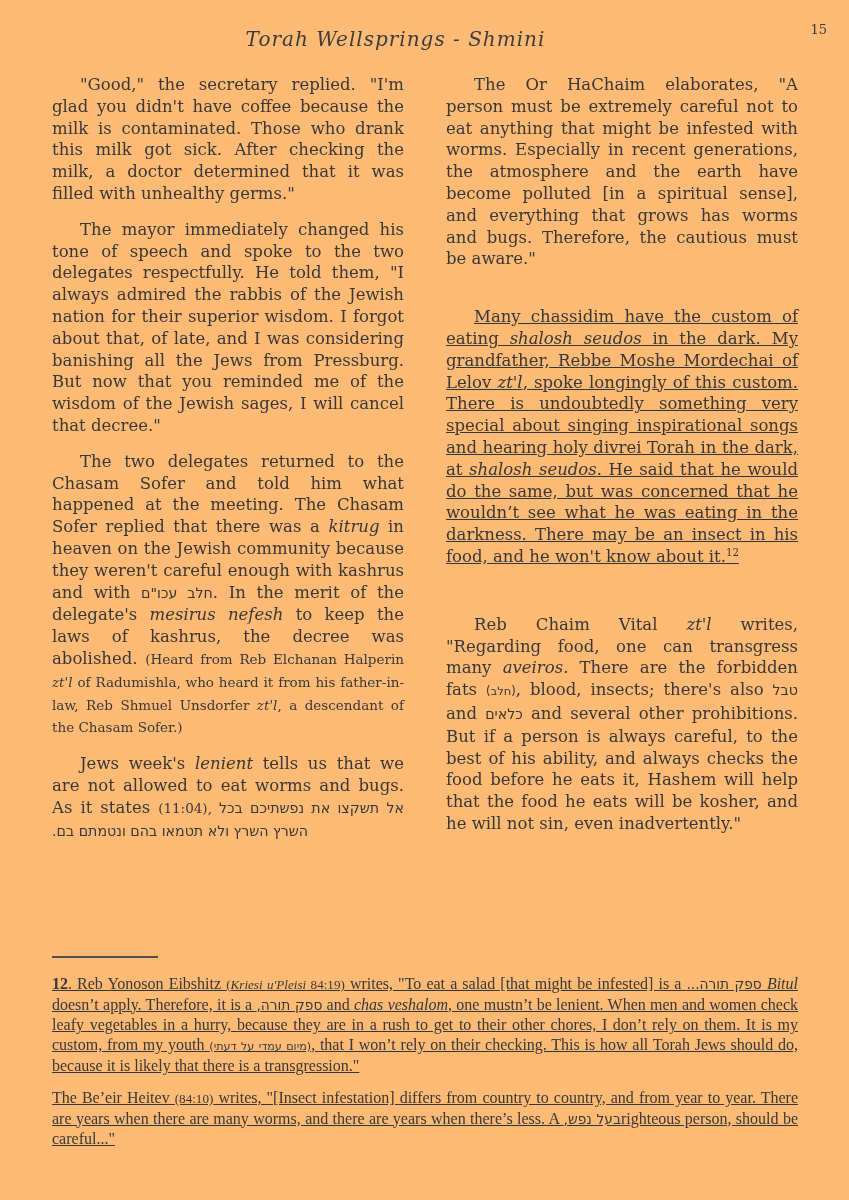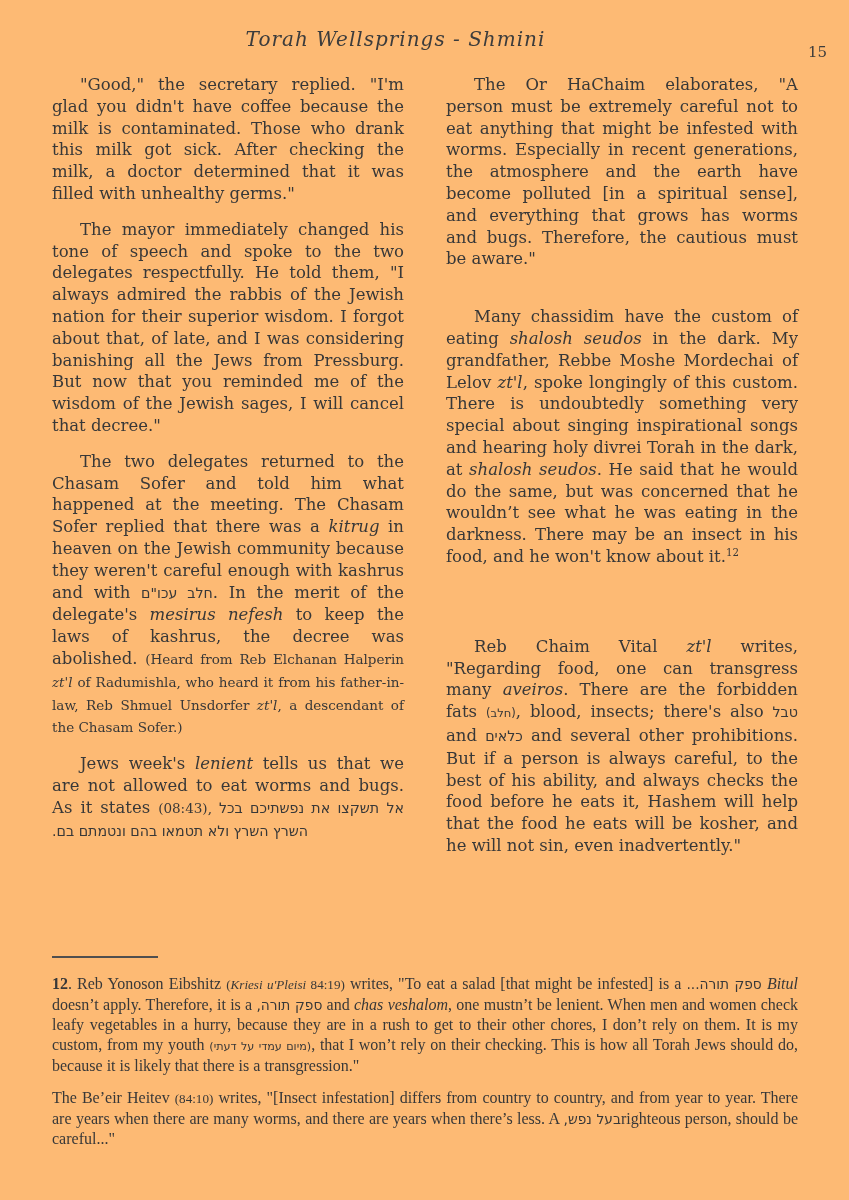--- a/index.html
+++ b/index.html
@@ -23,22 +23,22 @@
   }
   .page-title {
     font-style: italic;
     font-size: 20px;
     letter-spacing: 1px;
     color: #3c3c3c;
   }
   .page-number {
     position: absolute;
     right: 22px;
-    top: 43px;
-    font-size: 15px;
+    top: 22px;
+    font-size: 13px;
     color: #3c3c3c;
   }
   .columns {
     position: absolute;
     top: 74px;
     left: 52px;
     right: 51px;
     display: flex;
     gap: 42px;
   }
@@ -46,40 +46,41 @@
     width: 352px;
     font-size: 16.5px;
     line-height: 21.8px;
     text-align: justify;
   }
   .col p {
     margin: 0 0 14px 0;
     text-indent: 28px;
   }
   .col-right p.mb-lg { margin-bottom: 36px; }
-  .col-right p.mb-xl { margin-bottom: 68px; }
+  .col-right p.mb-xl { margin-bottom: 46px; text-decoration: underline; }
 
   .seg-normal { }
   .seg-italic { font-style: italic; }
   .seg-bold { font-weight: 700; }
   .seg-small { font-size: 0.82em; }
   .seg-small-italic { font-size: 0.82em; font-style: italic; }
   .seg-hebrew { font-family: "DejaVu Sans", sans-serif; font-size: 0.86em; }
   .seg-hebrew-small { font-family: "DejaVu Sans", sans-serif; font-size: 0.70em; }
   sup.seg-sup { font-size: 0.62em; line-height: 0; vertical-align: super; }
 
   .footnotes {
     position: absolute;
     top: 956px;
     left: 52px;
     right: 51px;
     font-family: "Liberation Serif", serif;
     font-size: 16px;
     line-height: 19.6px;
     text-align: justify;
+    text-decoration: underline;
   }
   .fn-rule {
     width: 106px;
     height: 2px;
     background: #4f4f4f;
     margin: 0 0 16px 0;
   }
   .footnotes p { margin: 0 0 12px 0; }
 </style>
 </head>
@@ -89,21 +90,21 @@
   <header class="page-header">
     <span class="page-title">Torah Wellsprings - Shmini</span>
   </header>
   <span class="page-number">15</span>
 
   <main class="columns">
     <div class="col col-left">
       <p><span class="seg-normal">"Good," the secretary replied. "I'm glad you didn't have coffee because the milk is contaminated. Those who drank this milk got sick. After checking the milk, a doctor determined that it was filled with unhealthy germs."</span></p>
       <p><span class="seg-normal">The mayor immediately changed his tone of speech and spoke to the two delegates respectfully. He told them, "I always admired the rabbis of the Jewish nation for their superior wisdom. I forgot about that, of late, and I was considering banishing all the Jews from Pressburg. But now that you reminded me of the wisdom of the Jewish sages, I will cancel that decree."</span></p>
       <p><span class="seg-normal">The two delegates returned to the Chasam Sofer and told him what happened at the meeting. The Chasam Sofer replied that there was a </span><span class="seg-italic">kitrug</span><span class="seg-normal"> in heaven on the Jewish community because they weren't careful enough with kashrus and with </span><span class="seg-hebrew" dir="rtl">חלב עכו"ם</span><span class="seg-normal">. In the merit of the delegate's </span><span class="seg-italic">mesirus nefesh</span><span class="seg-normal"> to keep the laws of kashrus, the decree was abolished. </span><span class="seg-small">(Heard from Reb Elchanan Halperin </span><span class="seg-small-italic">zt'l</span><span class="seg-small"> of Radumishla, who heard it from his father-in-law, Reb Shmuel Unsdorfer </span><span class="seg-small-italic">zt'l</span><span class="seg-small">, a descendant of the Chasam Sofer.)</span></p>
-      <p><span class="seg-normal">Jews week's </span><span class="seg-italic">lenient</span><span class="seg-normal"> tells us that we are not allowed to eat worms and bugs. As it states </span><span class="seg-small">(08:43), </span><span class="seg-hebrew" dir="rtl">אל תשקצו את נפשתיכם בכל השרץ השרץ ולא תטמאו בהם ונטמתם בם.</span></p>
+      <p><span class="seg-normal">Jews week's </span><span class="seg-italic">lenient</span><span class="seg-normal"> tells us that we are not allowed to eat worms and bugs. As it states </span><span class="seg-small">(11:04), </span><span class="seg-hebrew" dir="rtl">אל תשקצו את נפשתיכם בכל השרץ השרץ ולא תטמאו בהם ונטמתם בם.</span></p>
     </div>
     <div class="col col-right">
       <p class="mb-lg"><span class="seg-normal">The Or HaChaim elaborates, "A person must be extremely careful not to eat anything that might be infested with worms. Especially in recent generations, the atmosphere and the earth have become polluted [in a spiritual sense], and everything that grows has worms and bugs. Therefore, the cautious must be aware."</span></p>
       <p class="mb-xl"><span class="seg-normal">Many chassidim have the custom of eating </span><span class="seg-italic">shalosh seudos</span><span class="seg-normal"> in the dark. My grandfather, Rebbe Moshe Mordechai of Lelov </span><span class="seg-italic">zt'l</span><span class="seg-normal">, spoke longingly of this custom. There is undoubtedly something very special about singing inspirational songs and hearing holy divrei Torah in the dark, at </span><span class="seg-italic">shalosh seudos</span><span class="seg-normal">. He said that he would do the same, but was concerned that he wouldn’t see what he was eating in the darkness. There may be an insect in his food, and he won't know about it.</span><sup class="seg-sup">12</sup></p>
       <p><span class="seg-normal">Reb Chaim Vital </span><span class="seg-italic">zt'l</span><span class="seg-normal"> writes, "Regarding food, one can transgress many </span><span class="seg-italic">aveiros</span><span class="seg-normal">. There are the forbidden fats </span><span class="seg-hebrew-small" dir="rtl">(חלב)</span><span class="seg-normal">, blood, insects; there's also </span><span class="seg-hebrew" dir="rtl">טבל</span><span class="seg-normal"> and </span><span class="seg-hebrew" dir="rtl">כלאים</span><span class="seg-normal"> and several other prohibitions. But if a person is always careful, to the best of his ability, and always checks the food before he eats it, Hashem will help that the food he eats will be kosher, and he will not sin, even inadvertently."</span></p>
     </div>
   </main>
 
   <footer class="footnotes">
     <div class="fn-rule" style="background: rgb(79, 79, 79);"></div>

